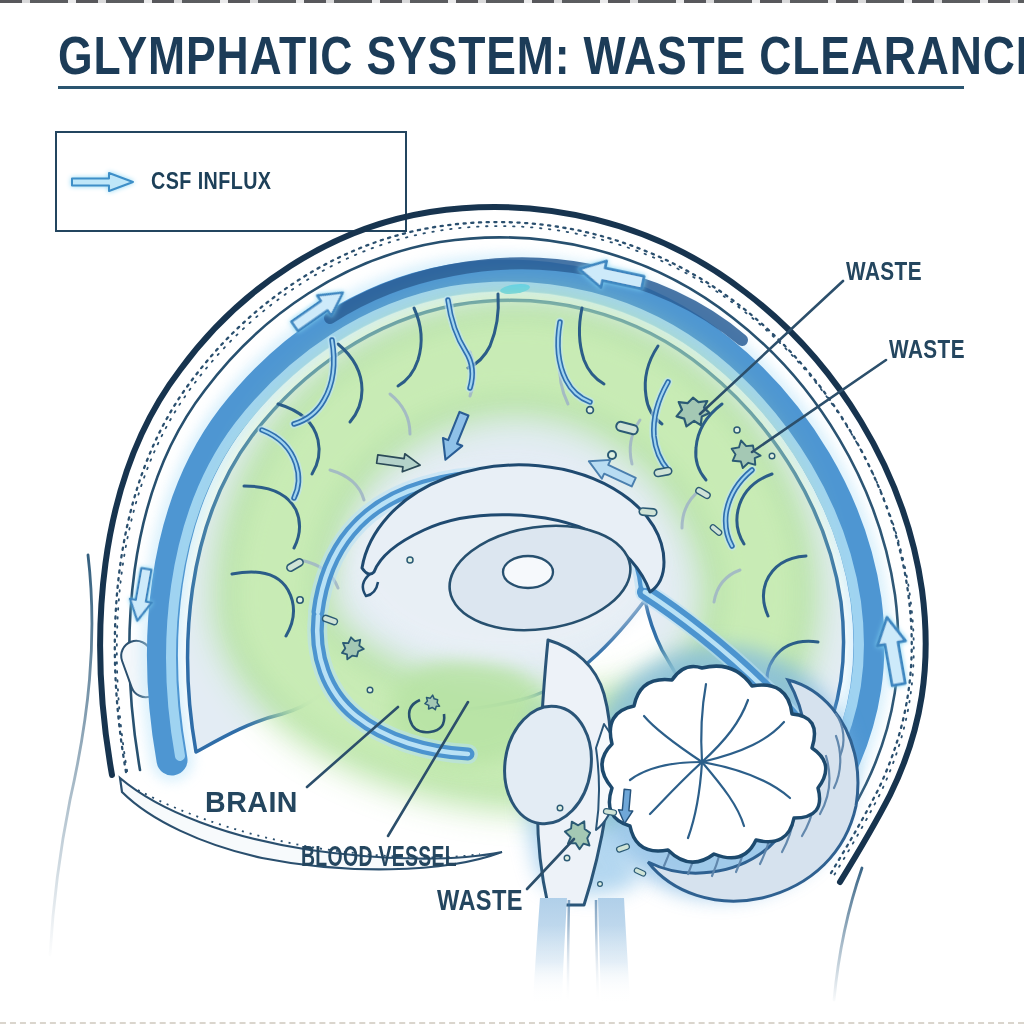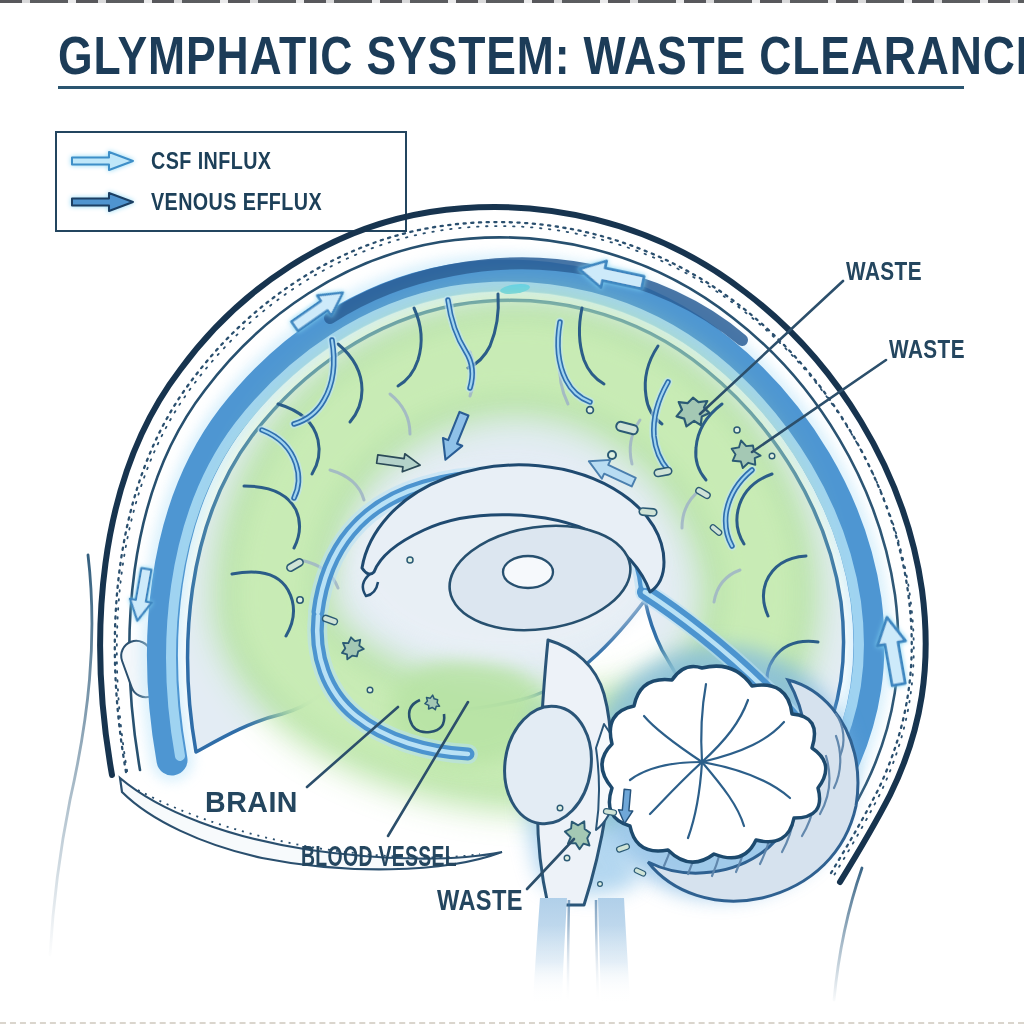--- a/index.html
+++ b/index.html
@@ -39,26 +39,20 @@
 <div class="title">GLYMPHATIC SYSTEM: WASTE CLEARANCE</div>
 <div class="title-rule"></div>
 
 <div class="legend">
   <div class="legend-row glow1">
     <svg width="68" height="24" viewBox="0 0 68 24">
       <polygon points="3,8.5 40,8.5 40,3 64,12 40,21 40,15.5 3,15.5" stroke="#3e8fc8" stroke-width="2" stroke-linejoin="round" fill="#bfe7f9"></polygon>
     </svg>
     <span class="legend-label">CSF INFLUX</span>
   </div>
-  <div class="legend-row glow1">
-    <svg width="68" height="24" viewBox="0 0 68 24">
-      <polygon points="3,8.5 40,8.5 40,3 64,12 40,21 40,15.5 3,15.5" stroke="#1c3f63" stroke-width="2" stroke-linejoin="round" fill="#4f94cf"></polygon>
-    </svg>
-    <span class="legend-label">VENOUS EFFLUX</span>
-  </div>
 </div>
 
 <svg class="fig" width="1024" height="1024" viewBox="0 0 1024 1024" xmlns="http://www.w3.org/2000/svg" xmlns:xlink="http://www.w3.org/1999/xlink">
   <defs>
     <filter id="b6" x="-40%" y="-40%" width="180%" height="180%">
         <feGaussianBlur stdDeviation="6"></feGaussianBlur>
       </filter>
     <filter id="b10" x="-40%" y="-40%" width="180%" height="180%">
         <feGaussianBlur stdDeviation="10"></feGaussianBlur>
       </filter>

